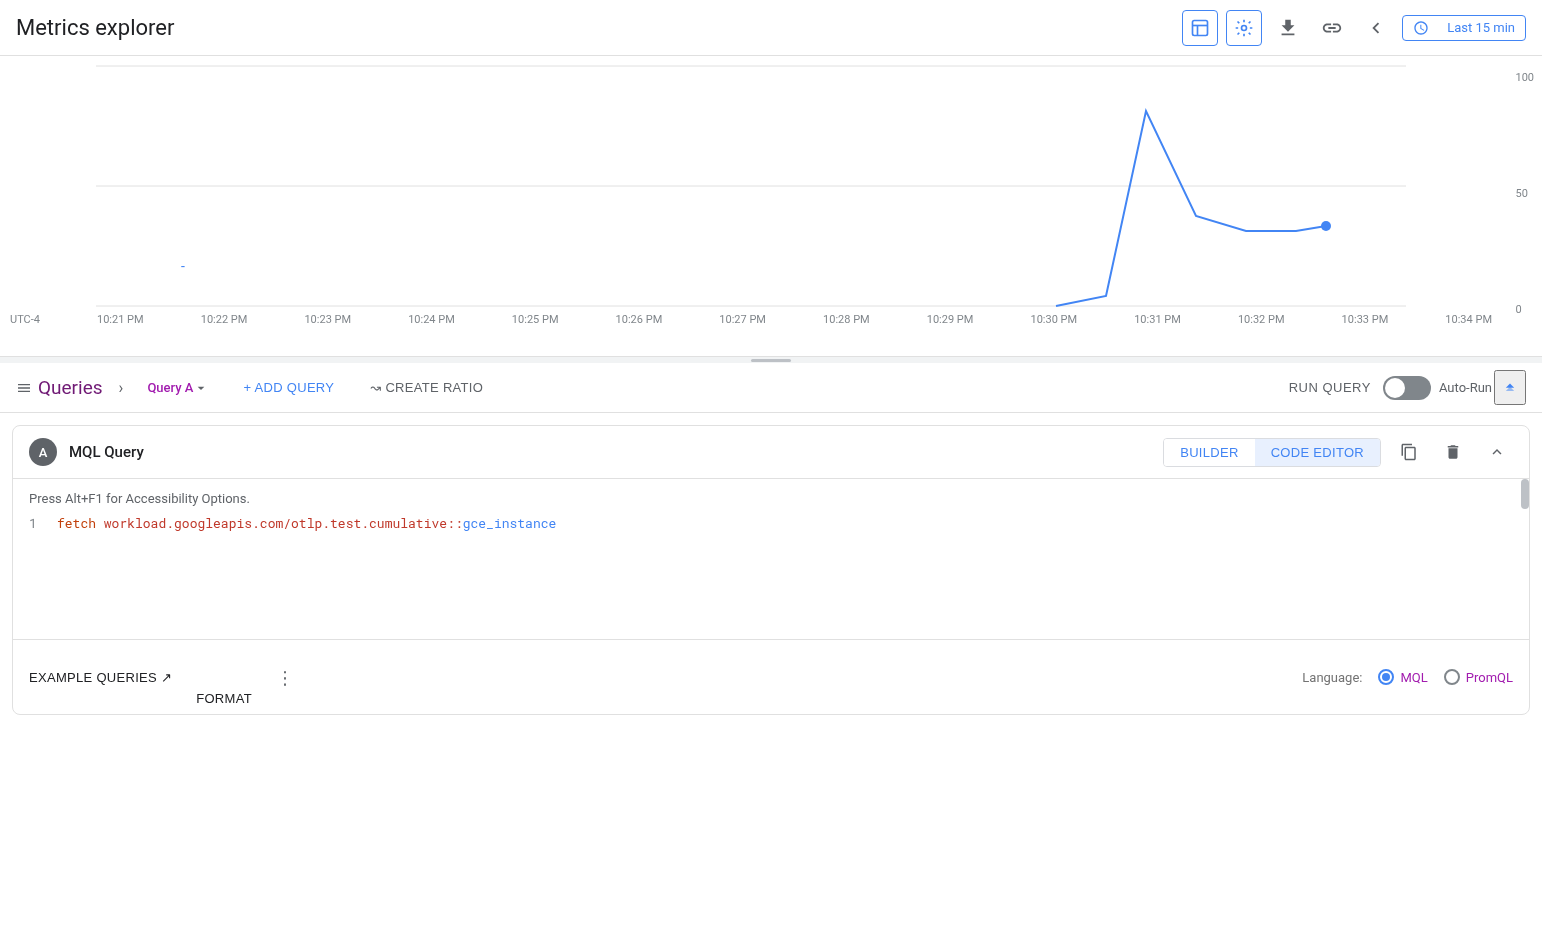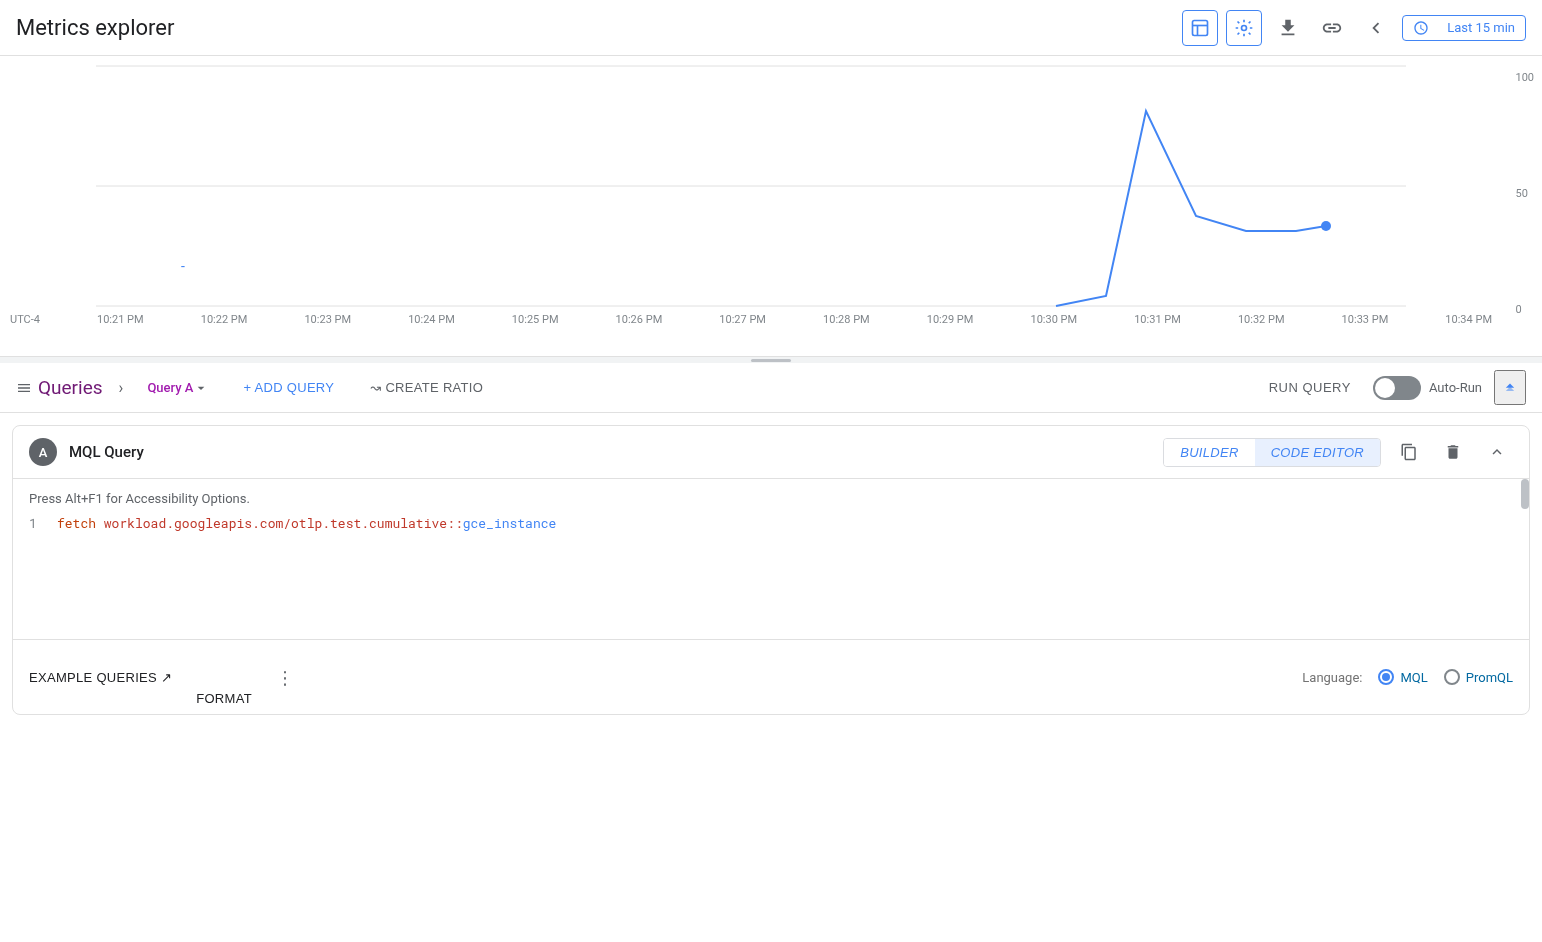--- a/index.html
+++ b/index.html
@@ -65,21 +65,21 @@
     .add-query-btn {
       display: flex; align-items: center; gap: 6px; color: #4285f4; font-size: 13px;
       font-weight: 500; letter-spacing: 0.3px; cursor: pointer; padding: 6px 10px;
       border: none; background: none;
     }
     .create-ratio-btn {
       display: flex; align-items: center; gap: 6px; color: #5f6368; font-size: 13px;
       font-weight: 500; letter-spacing: 0.3px; cursor: pointer; padding: 6px 10px;
       border: none; background: none;
     }
-    .queries-right { margin-left: auto; display: flex; align-items: center; gap: 12px; }
+    .queries-right { margin-left: auto; display: flex; align-items: center; gap: 2px; }
     .run-query-btn {
       font-size: 13px; font-weight: 500; color: #5f6368; letter-spacing: 0.5px;
       background: none; border: none; cursor: pointer; padding: 6px 10px;
     }
     .toggle-container { display: flex; align-items: center; gap: 8px; }
     .toggle-track {
       width: 48px; height: 24px; border-radius: 12px; background: #80868b;
       display: flex; align-items: center; padding: 2px;
     }
     .toggle-thumb {
@@ -101,21 +101,21 @@
       display: flex; align-items: center; justify-content: center;
       color: #fff; font-size: 13px; font-weight: 500;
     }
     .editor-title { font-size: 15px; font-weight: 500; color: #202124; }
     .editor-view-toggle {
       margin-left: auto; display: flex; align-items: center;
       border: 1px solid #dadce0; border-radius: 4px; overflow: hidden;
     }
     .editor-view-btn {
       padding: 6px 16px; font-size: 13px; font-weight: 500; cursor: pointer;
-      border: none; letter-spacing: 0.3px; font-style: italic;
+      border: none; letter-spacing: 0.3px;
     }
     .editor-view-btn.inactive { color: #4285f4; background: #fff; }
     .editor-view-btn.active { color: #4285f4; background: #e8f0fe; }
     .editor-action-btn {
       width: 32px; height: 32px; display: flex; align-items: center; justify-content: center;
       cursor: pointer; color: #5f6368; background: none; border: none; border-radius: 4px;
     }
 
     .editor-body { padding: 12px 16px; min-height: 160px; position: relative; }
     .accessibility-hint { font-size: 13px; color: #5f6368; margin-bottom: 8px; }
@@ -141,21 +141,21 @@
     .lang-label { color: #737373; }
     .radio-option { display: flex; align-items: center; gap: 6px; cursor: pointer; }
     .radio-circle {
       width: 16px; height: 16px; border-radius: 50%; border: 2px solid #4285f4;
       display: flex; align-items: center; justify-content: center;
     }
     .radio-circle.checked::after {
       content: ''; width: 8px; height: 8px; border-radius: 50%; background: #4285f4;
     }
     .radio-circle.unchecked { border-color: #80868b; }
-    .radio-text { font-size: 13px; color: #0369a1; }
+    .radio-text { font-size: 13px; color: #a21caf; }
   </style>
 </head>
 <body>
 
 <div class="header">
   <span class="header-title">Metrics explorer</span>
   <div class="header-actions">
     <button class="header-icon-btn" title="Expand">
       <svg viewBox="0 0 24 24" fill="none" stroke="#4285f4" stroke-width="2">
         <rect x="3" y="3" width="18" height="18" rx="2"></rect>

